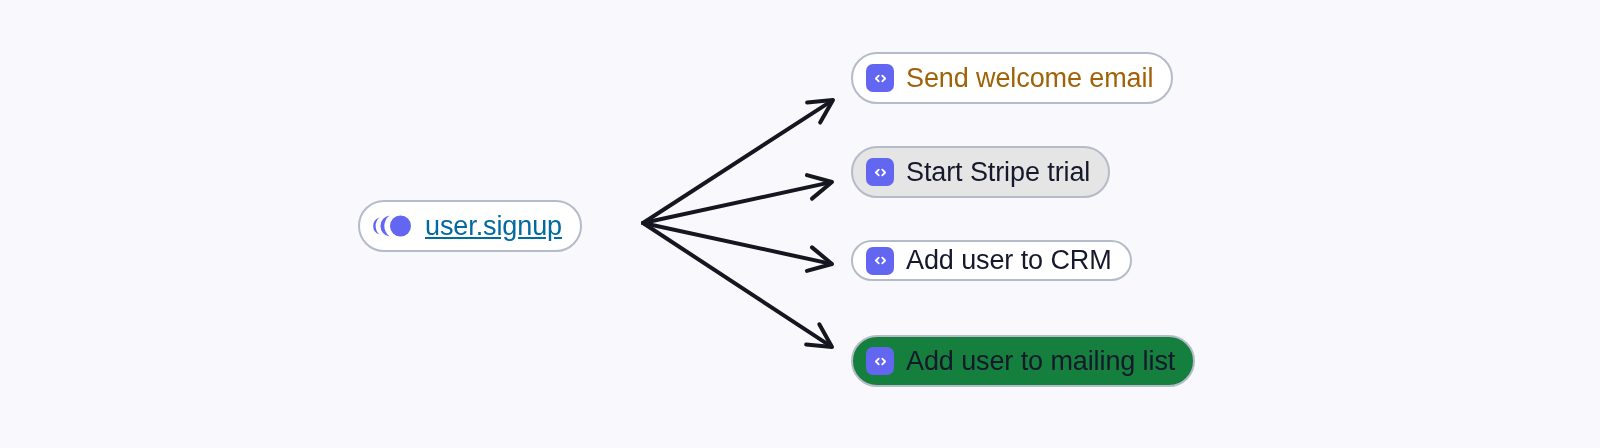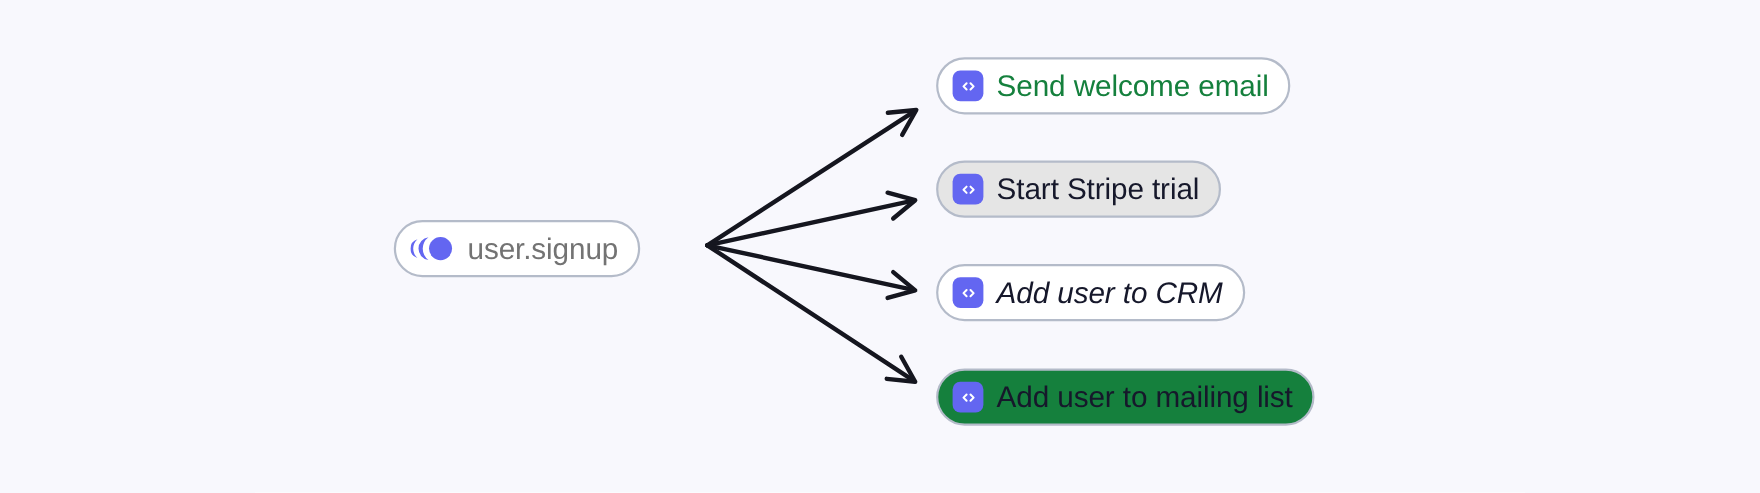--- a/index.html
+++ b/index.html
@@ -90,42 +90,42 @@
   </svg>
 
   <div class="node" id="node-user-signup" style="left: 358px; top: 200px; height: 52px; background: rgb(255, 255, 255); border-color: rgb(180, 187, 201);">
     <span class="signal-icon-wrap">
       <svg class="signal-icon" viewBox="0 0 40 24" xmlns="http://www.w3.org/2000/svg">
         <circle cx="27.5" cy="12" r="10.5" fill="#6366f1"></circle>
         <path d="M16.5 1.6 A10.5 10.5 0 0 0 16.5 22.4 A13 13 0 0 1 16.5 1.6 Z" fill="#6366f1"></path>
         <path d="M6.5 3.4 A9 9 0 0 0 6.5 20.6 A11.5 11.5 0 0 1 6.5 3.4 Z" fill="#6366f1"></path>
       </svg>
     </span>
-    <span class="node-label" style="color: #737373;">user.signup</span>
+    <span class="node-label" style="color: #0369a1; text-decoration: underline;">user.signup</span>
   </div>
 
 <div class="node" id="node-send-welcome-email" style="left: 851px; top: 52px; height: 52px; background: rgb(255, 255, 255); border-color: rgb(180, 187, 201);">
       <span class="code-icon" style="background: rgb(99, 102, 241);">
         <svg viewBox="0 0 24 24" xmlns="http://www.w3.org/2000/svg" fill="none" stroke="#ffffff" stroke-width="2.6" stroke-linecap="round" stroke-linejoin="round">
           <polyline points="9.5,8 5.5,12 9.5,16"></polyline>
           <polyline points="14.5,8 18.5,12 14.5,16"></polyline>
         </svg>
       </span>
-      <span class="node-label" style="color: #15803d;">Send welcome email</span>
+      <span class="node-label" style="color: #a16207;">Send welcome email</span>
     </div>
     <div class="node" id="node-start-stripe-trial" style="left: 851px; top: 146px; height: 52px; background: #e5e5e5; border-color: rgb(180, 187, 201);">
       <span class="code-icon" style="background: rgb(99, 102, 241);">
         <svg viewBox="0 0 24 24" xmlns="http://www.w3.org/2000/svg" fill="none" stroke="#ffffff" stroke-width="2.6" stroke-linecap="round" stroke-linejoin="round">
           <polyline points="9.5,8 5.5,12 9.5,16"></polyline>
           <polyline points="14.5,8 18.5,12 14.5,16"></polyline>
         </svg>
       </span>
       <span class="node-label" style="color: rgb(22, 24, 43);">Start Stripe trial</span>
     </div>
-    <div class="node" id="node-add-user-to-crm" style="left: 851px; top: 240px; height: 52px; background: rgb(255, 255, 255); border-color: rgb(180, 187, 201); font-style: italic;">
+    <div class="node" id="node-add-user-to-crm" style="left: 851px; top: 240px; height: 41px; background: rgb(255, 255, 255); border-color: rgb(180, 187, 201);">
       <span class="code-icon" style="background: rgb(99, 102, 241);">
         <svg viewBox="0 0 24 24" xmlns="http://www.w3.org/2000/svg" fill="none" stroke="#ffffff" stroke-width="2.6" stroke-linecap="round" stroke-linejoin="round">
           <polyline points="9.5,8 5.5,12 9.5,16"></polyline>
           <polyline points="14.5,8 18.5,12 14.5,16"></polyline>
         </svg>
       </span>
       <span class="node-label" style="color: rgb(22, 24, 43);">Add user to CRM</span>
     </div>
     <div class="node" id="node-add-user-mailing-list" style="left: 851px; top: 335px; height: 52px; background: #15803d; border-color: rgb(180, 187, 201);">
       <span class="code-icon" style="background: rgb(99, 102, 241);">

